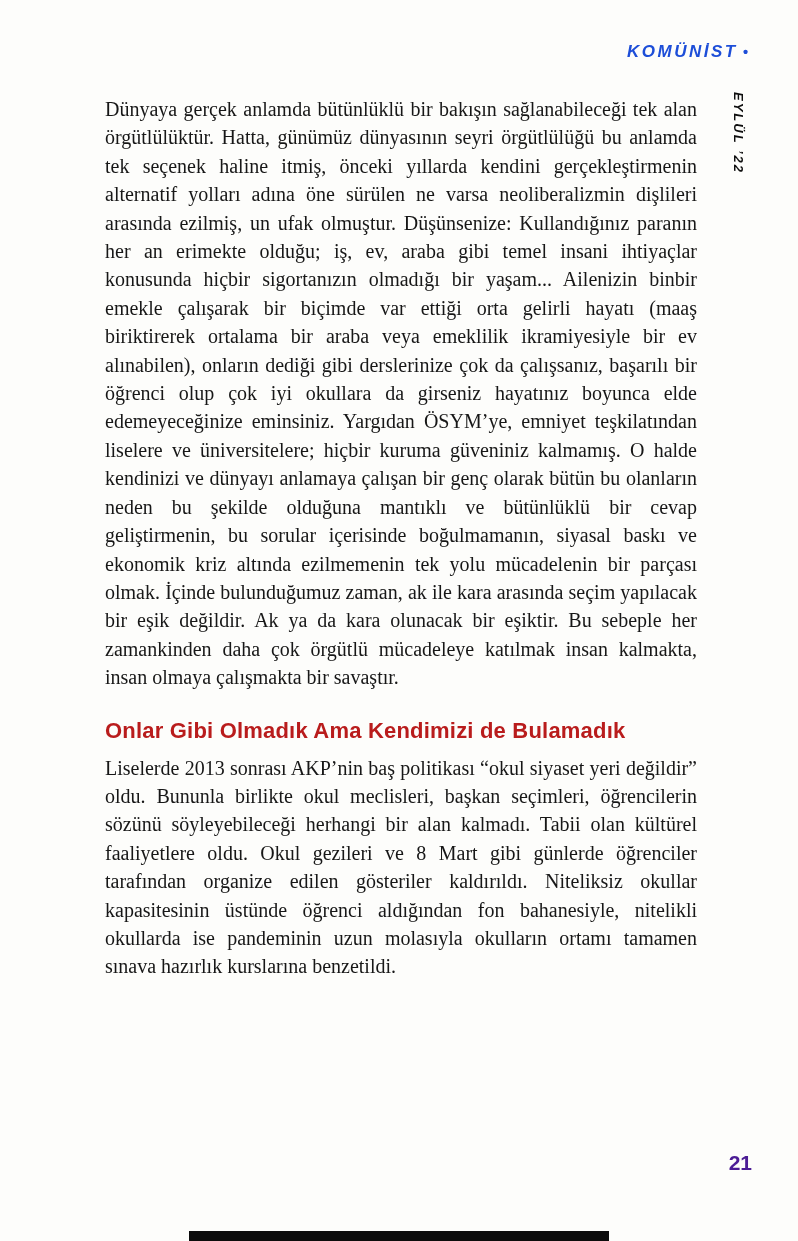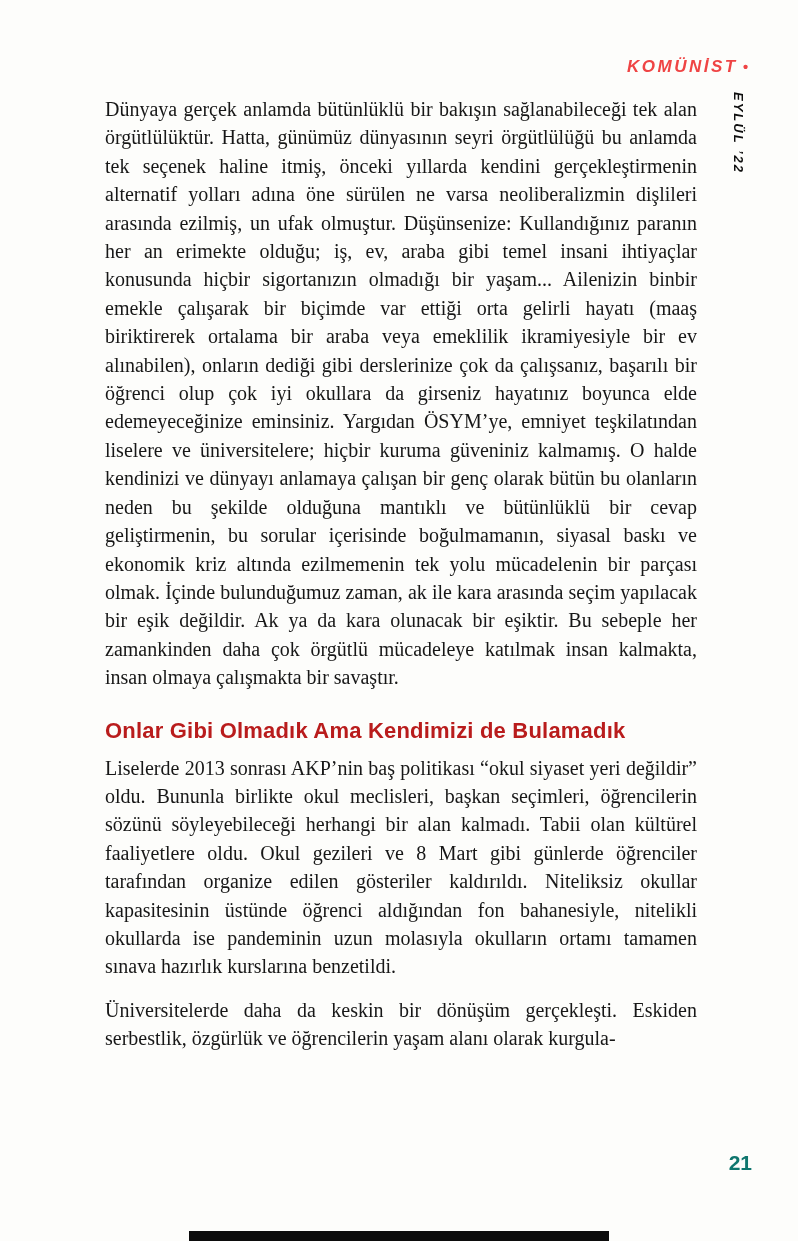--- a/index.html
+++ b/index.html
@@ -10,25 +10,25 @@
   }
   .page {
     position: relative;
     width: 798px; height: 1241px;
     background: #fdfdfb;
     color: #171717;
     overflow: hidden;
   }
   .header {
     position: absolute;
-    top: 57px; right: 50px;
+    top: 42px; right: 50px;
     font-family: "Liberation Sans", sans-serif;
     font-weight: 700; font-style: italic;
     font-size: 17px; letter-spacing: 2.5px;
-    white-space: nowrap; color: #ef4444;
+    white-space: nowrap; color: #1d4ed8;
   }
   .header .bullet { letter-spacing: 0; margin-left: 5px; font-size: 15px; }
   .issue-vertical {
     position: absolute;
     top: 92px; right: 52px;
     writing-mode: vertical-rl;
     font-family: "Liberation Sans", sans-serif;
     font-weight: 700; font-style: italic;
     font-size: 13px; letter-spacing: 2px;
     color: #0e0e0e;
@@ -52,21 +52,21 @@
     font-size: 22px;
     letter-spacing: 0.2px;
     color: #b91c1c;
   }
   .page-number {
     position: absolute;
     right: 46px; bottom: 66px;
     font-family: "Liberation Sans", sans-serif;
     font-weight: 700;
     font-size: 21px;
-    color: #0f766e;
+    color: #4c1d95;
   }
   .bottom-bar {
     position: absolute;
     left: 189px; bottom: 0;
     width: 420px; height: 10px;
     background: #0c0c0c;
   }
 </style>
 </head>
 <body>
@@ -79,20 +79,19 @@
 
   <div class="issue-vertical">EYLÜL ’22</div>
 
   <div class="content">
     <p class="body-par">Dünyaya gerçek anlamda bütünlüklü bir bakışın sağlanabileceği tek alan örgütlülüktür. Hatta, günümüz dünyasının seyri örgütlülüğü bu anlamda tek seçenek haline itmiş, önceki yıllarda kendini gerçekleştirmenin alternatif yolları adına öne sürülen ne varsa neoliberalizmin dişlileri arasında ezilmiş, un ufak olmuştur. Düşünsenize: Kullandığınız paranın her an erimekte olduğu; iş, ev, araba gibi temel insani ihtiyaçlar konusunda hiçbir sigortanızın olmadığı bir yaşam... Ailenizin binbir emekle çalışarak bir biçimde var ettiği orta gelirli hayatı (maaş biriktirerek ortalama bir araba veya emeklilik ikramiyesiyle bir ev alınabilen), onların dediği gibi derslerinize çok da çalışsanız, başarılı bir öğrenci olup çok iyi okullara da girseniz hayatınız boyunca elde edemeyeceğinize eminsiniz. Yargıdan ÖSYM’ye, emniyet teşkilatından liselere ve üniversitelere; hiçbir kuruma güveniniz kalmamış. O halde kendinizi ve dünyayı anlamaya çalışan bir genç olarak bütün bu olanların neden bu şekilde olduğuna mantıklı ve bütünlüklü bir cevap geliştirmenin, bu sorular içerisinde boğulmamanın, siyasal baskı ve ekonomik kriz altında ezilmemenin tek yolu mücadelenin bir parçası olmak. İçinde bulunduğumuz zaman, ak ile kara arasında seçim yapılacak bir eşik değildir. Ak ya da kara olunacak bir eşiktir. Bu sebeple her zamankinden daha çok örgütlü mücadeleye katılmak insan kalmakta, insan olmaya çalışmakta bir savaştır.</p>
 
     <h2 class="section-heading">Onlar Gibi Olmadık Ama Kendimizi de Bulamadık</h2>
 
     <p class="body-par">Liselerde 2013 sonrası AKP’nin baş politikası “okul siyaset yeri değildir” oldu. Bununla birlikte okul meclisleri, başkan seçimleri, öğrencilerin sözünü söyleyebileceği herhangi bir alan kalmadı. Tabii olan kültürel faaliyetlere oldu. Okul gezileri ve 8 Mart gibi günlerde öğrenciler tarafından organize edilen gösteriler kaldırıldı. Niteliksiz okullar kapasitesinin üstünde öğrenci aldığından fon bahanesiyle, nitelikli okullarda ise pandeminin uzun molasıyla okulların ortamı tamamen sınava hazırlık kurslarına benzetildi.</p>
 
-    <p class="body-par">Üniversitelerde daha da keskin bir dönüşüm gerçekleşti. Eskiden serbestlik, özgürlük ve öğrencilerin yaşam alanı olarak kurgula-</p>
   </div>
 
   <div class="page-number">21</div>
 
   <div class="bottom-bar"></div>
 
 </div>
 
 </body></html>

